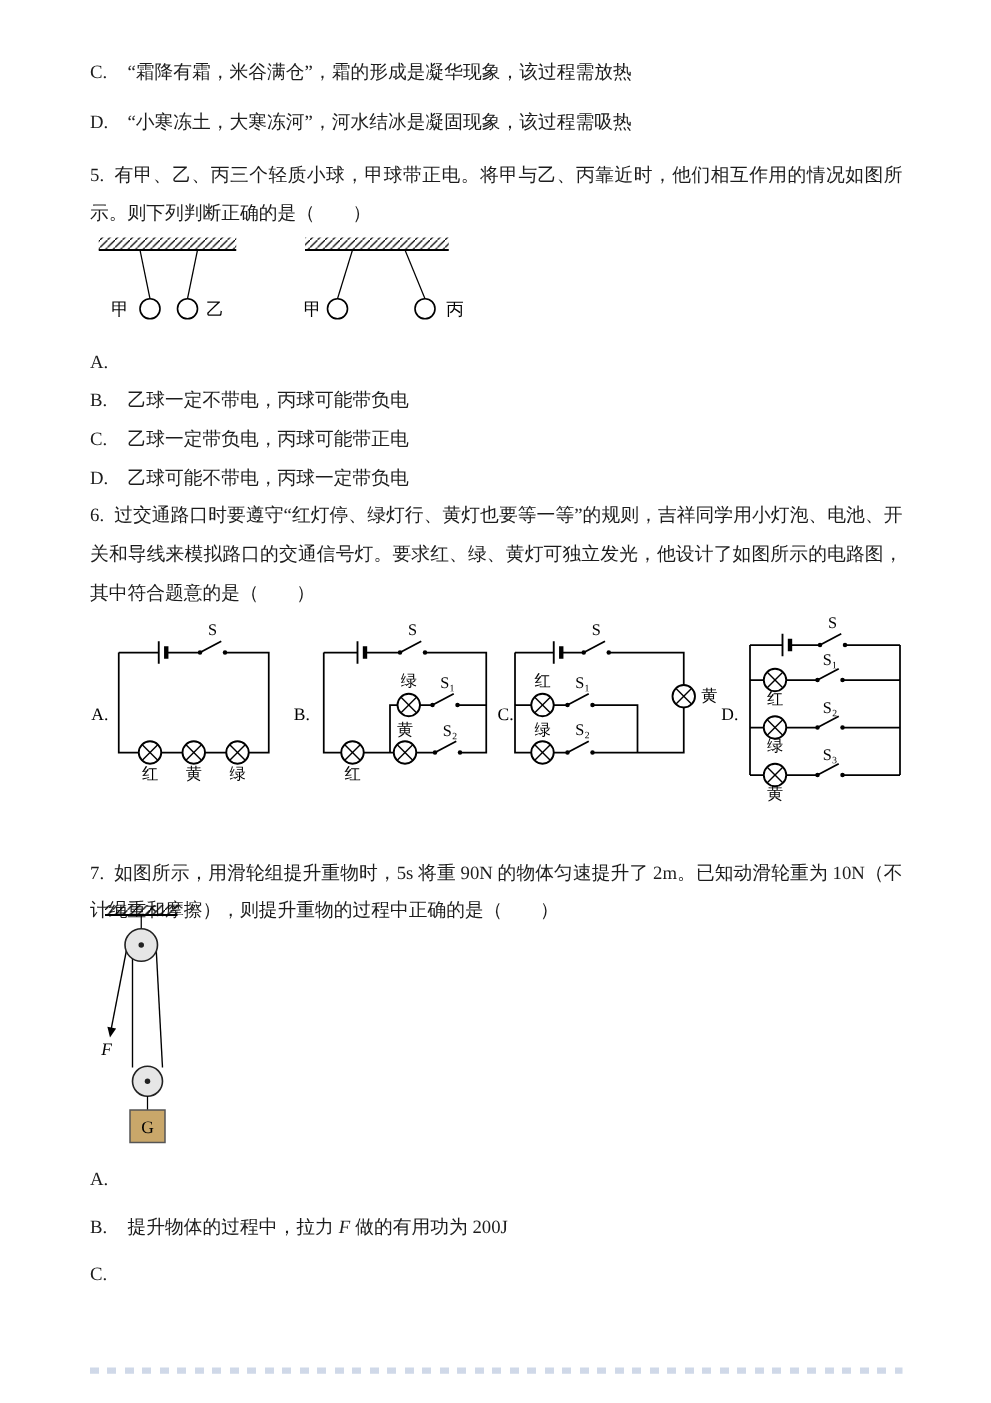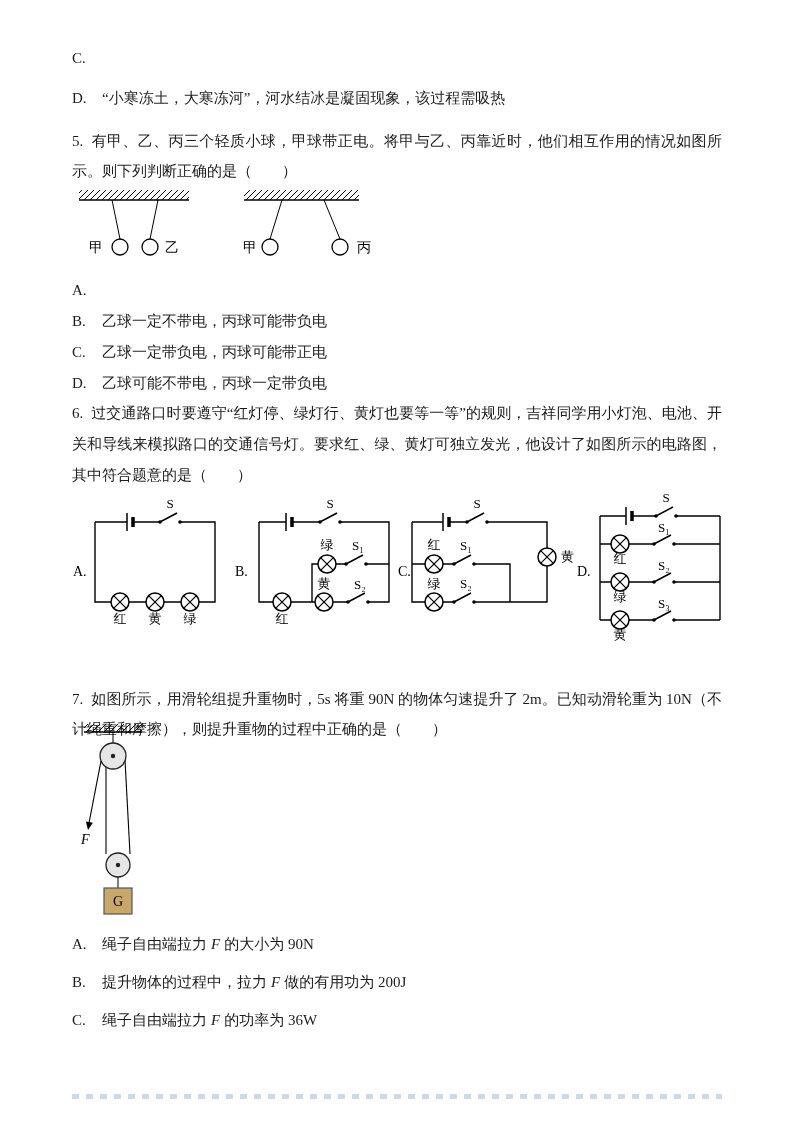--- a/index.html
+++ b/index.html
@@ -59,20 +59,21 @@
       </g>
       <g id="batt">
         <line x1="0" y1="-9" x2="0" y2="9" stroke="#000" stroke-width="1.5"></line>
         <line x1="6" y1="-5" x2="6" y2="5" stroke="#000" stroke-width="3.5"></line>
       </g>
     </defs>
   </svg>
 
   <div class="tb optline" style="top:46px">
     <span class="lab">C.</span>
+    <span>“霜降有霜，米谷满仓”，霜的形成是凝华现象，该过程需放热</span>
   </div>
   <div class="tb optline" style="top:86px">
     <span class="lab">D.</span>
     <span>“小寒冻土，大寒冻河”，河水结冰是凝固现象，该过程需吸热</span>
   </div>
 
   <div class="tb stem" style="top:126px">
     <span class="num">5.</span><span>有甲、乙、丙三个轻质小球，甲球带正电。将甲与乙、丙靠近时，他们相互作用的情况如图所示。则下列判断正确的是（　　）</span>
   </div>
 
@@ -212,27 +213,25 @@
     <circle cx="40" cy="143" r="2.2" class="hub"></circle>
     <line x1="40" y1="155" x2="40" y2="166" class="thin"></line>
     <rect x="26" y="166" width="28" height="26" class="weight"></rect>
     <text class="bl" x="40" y="184">G</text>
     <text class="fl" x="3" y="122">F</text>
   </svg>
 
   <div class="tb" style="top:932px">
     <div class="optline q7opt">
       <span class="lab">A.</span>
-      <span><span>绳子自由端拉力</span><span class="var">F</span><span>的大小为 90N</span></span>
     </div>
     <div class="optline q7opt">
       <span class="lab">B.</span>
       <span><span>提升物体的过程中，拉力</span><span class="var">F</span><span>做的有用功为 200J</span></span>
     </div>
     <div class="optline q7opt">
       <span class="lab">C.</span>
-      <span><span>绳子自由端拉力</span><span class="var">F</span><span>的功率为 36W</span></span>
     </div>
   </div>
 
   <div class="watermark" style="top:1094px"></div>
 
 </div>
 
 </body></html>

